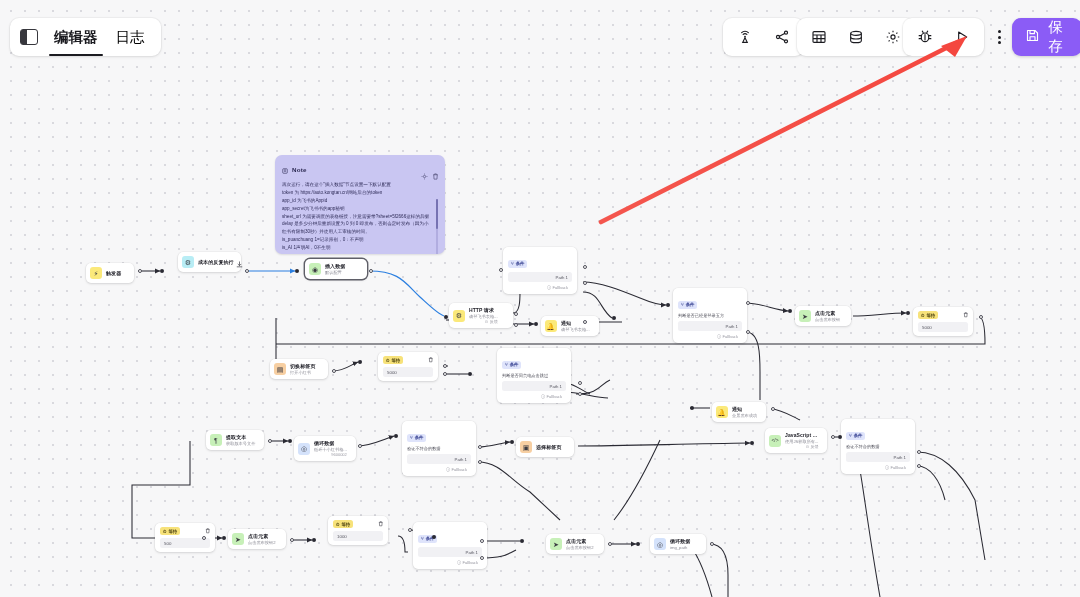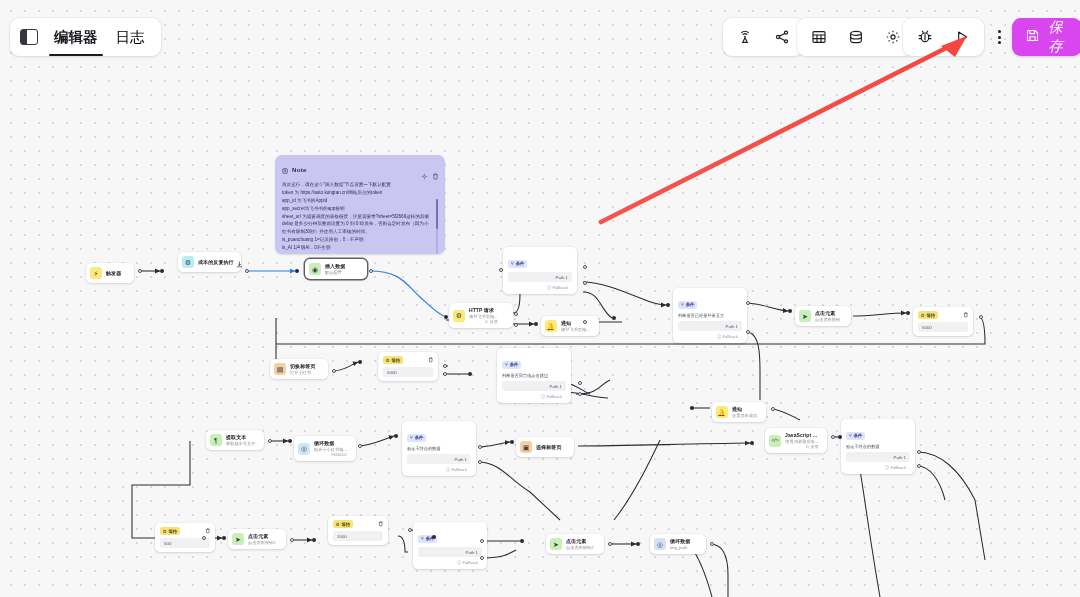--- a/index.html
+++ b/index.html
@@ -53,25 +53,24 @@
   #bar-c { left: 903px; }
   #bar-d { left: 983px; padding: 0 6px 0 9px; gap: 6px; background: transparent; box-shadow:none; }
   .ibtn {
     width: 24px; height: 24px; display: flex; align-items: center; justify-content: center;
     cursor: pointer; color: #1b1b20; flex: none;
   }
   .ibtn svg { display: block; }
   .kebab { display: flex; flex-direction: column; gap: 2.5px; align-items: center; cursor: pointer; width:18px;}
   .kebab i { width: 3px; height: 3px; border-radius: 50%; background: #1b1b20; display:block; }
   #save-btn {
-    background: #d946ef; color: #fff; border-radius: 9px; height: 38px;
+    background: #8b5cf6; color: #fff; border-radius: 9px; height: 38px;
     display: flex; align-items: center; gap: 8px; padding: 0 15px 0 13px;
     font-size: 14.5px; cursor: pointer; font-weight: 500;
     box-shadow: 0 1px 3px rgba(16,17,21,.18);
-    font-style: italic;
   }
 
   
   #note {
     position: absolute; left: 275px; top: 155px; width: 170px; height: 99px;
     background: #c9c6f2; border-radius: 7px; padding: 5px 6px 6px 7px;
     box-shadow: 0 1px 2px rgba(16,17,21,.12);
     overflow: hidden;
   }
   #note-head { display: flex; align-items: center; gap: 4px; margin-bottom: 3px; }

